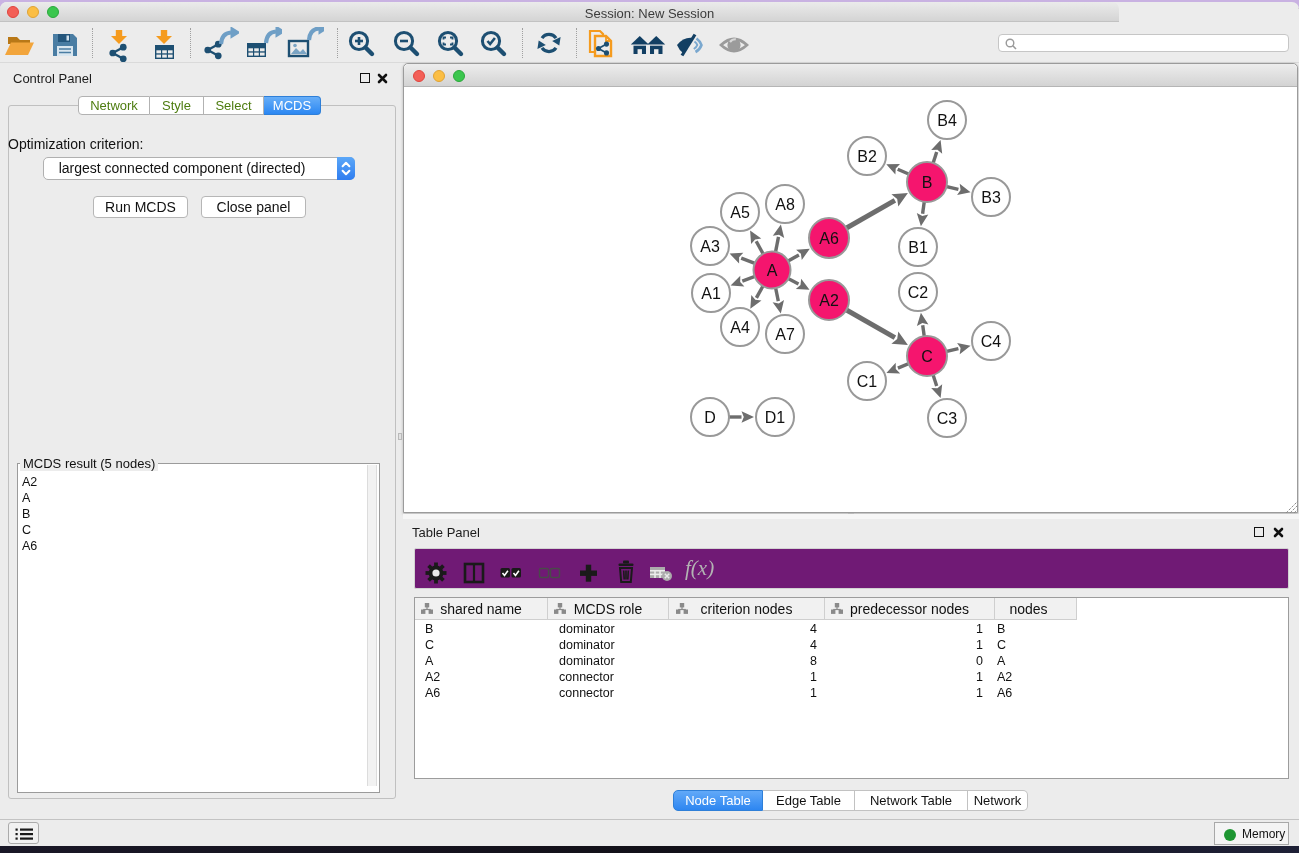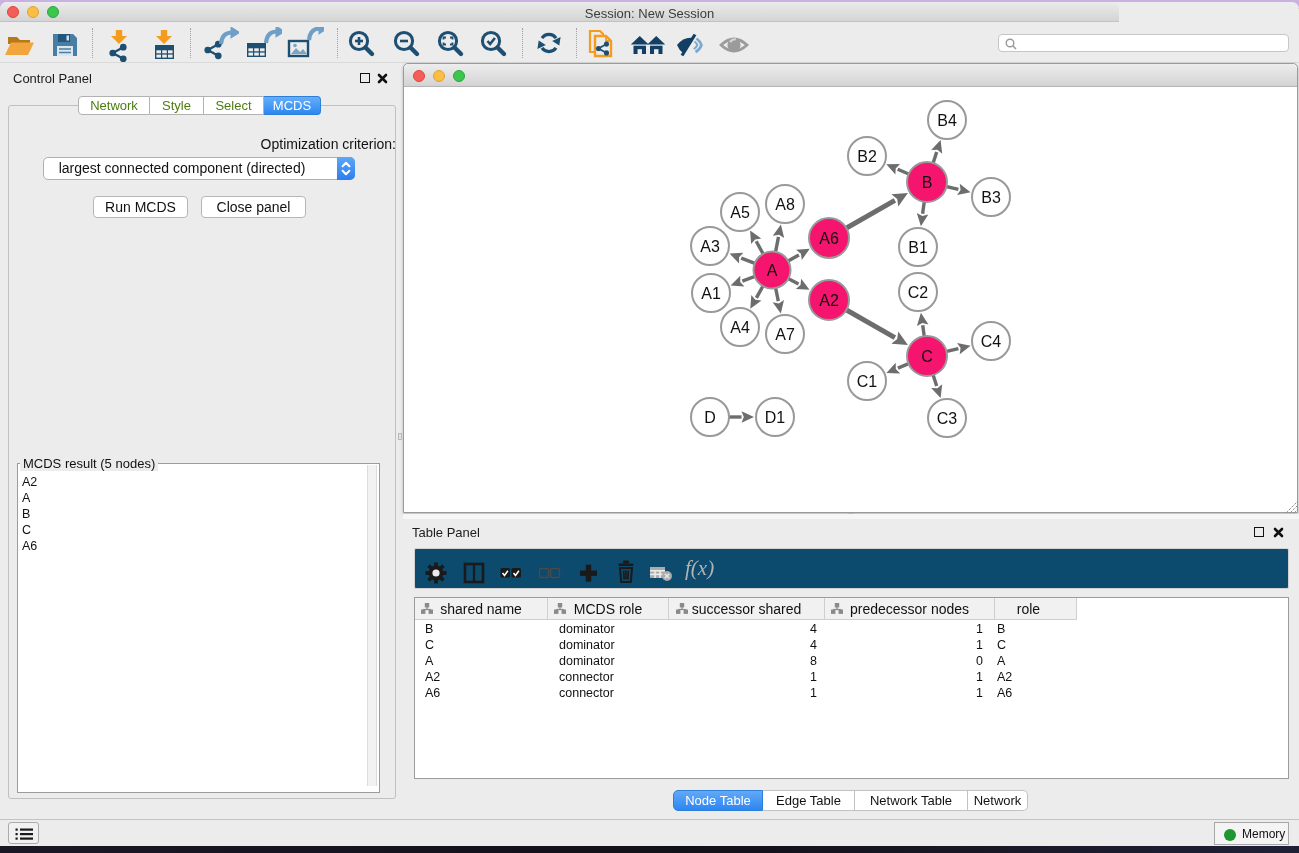--- a/index.html
+++ b/index.html
@@ -17,36 +17,36 @@
 
 #cp-title{position:absolute;left:13px;top:71px;font-size:13px;color:#1c1c1c;}
 .winbtn-sq{position:absolute;width:10px;height:10px;border:1.6px solid #111;}
 .winbtn-x{position:absolute;font-size:13px;font-weight:bold;color:#111;line-height:11px;}
 #cp-box{position:absolute;left:8px;top:105px;width:388px;height:694px;border:1px solid #c0c0c0;border-radius:3px;background:#ececec;}
 #cp-tabs{position:absolute;left:78px;top:96px;height:19px;display:flex;z-index:3;}
 .tab{height:19px;border:1px solid #b2b2b2;border-left:none;background:#fff;font-size:13px;color:#4d7c0f;text-align:center;line-height:17px;}
 .tab.first{border-left:1px solid #b2b2b2;border-radius:4px 0 0 4px;}
 .tab.last{border-radius:0 4px 4px 0;}
 .tab.sel{background:linear-gradient(#67aef8,#2b87f2);color:#fff;border-color:#2e7fd8;}
-#opt-label{position:absolute;left:8px;top:136px;width:388px;text-align:right;font-size:14px;color:#111;}
+#opt-label{position:absolute;left:8px;top:136px;width:388px;text-align:left;font-size:14px;color:#111;}
 #dropdown{position:absolute;left:43px;top:157px;width:312px;height:23px;background:#fff;border:1px solid #b0b0b0;border-radius:5px;font-size:14px;color:#111;text-align:center;line-height:21px;padding-right:34px;}
 #dd-btn{position:absolute;right:-1px;top:-1px;width:18px;height:23px;border-radius:0 5px 5px 0;background:linear-gradient(#5ba7f8 0%,#2f7df0 100%);}
 .btn{position:absolute;height:22px;background:#fff;border:1px solid #b6b6b6;border-radius:4px;font-size:14px;color:#111;text-align:center;line-height:20px;}
 #mcds-box{position:absolute;left:17px;top:463px;width:363px;height:330px;border:1px solid #9b9b9b;background:#fff;}
 #mcds-legend{position:absolute;left:20px;top:456px;font-size:13px;color:#111;background:#ececec;padding:0 3px;z-index:2;}
 #mcds-list{position:absolute;left:22px;top:474px;font-size:12.5px;color:#111;line-height:16px;}
 #mcds-scroll{position:absolute;right:2px;top:1px;width:10px;height:321px;background:#f2f2f2;border-left:1px solid #dcdcdc;border-right:1px solid #dcdcdc;}
 
 #netwin{position:absolute;left:403px;top:63px;width:895px;height:450px;background:#fff;border:1px solid #9b9b9b;border-radius:5px 5px 0 0;box-shadow:0 1px 3px rgba(0,0,0,0.25);}
 #net-titlebar{position:absolute;left:0;top:0;width:893px;height:23px;background:linear-gradient(#ededed,#d3d3d3);border-radius:5px 5px 0 0;border-bottom:1px solid #b5b5b5;}
 .tl2{position:absolute;width:12px;height:12px;border-radius:50%;top:6px;}
 #net-title{position:absolute;top:5px;left:0;width:893px;text-align:center;font-size:13px;color:#2b2b2b;}
 
 #tp-title{position:absolute;left:412px;top:525px;font-size:13px;color:#1c1c1c;}
-#tp-toolbar{position:absolute;left:414px;top:548px;width:875px;height:41px;background:#0c4a6e;border:1px solid #d2d2d2;border-radius:2px;}
+#tp-toolbar{position:absolute;left:414px;top:548px;width:875px;height:41px;background:#701a75;border:1px solid #d2d2d2;border-radius:2px;}
 #tp-table{position:absolute;left:414px;top:597px;width:875px;height:182px;background:#fff;border:1px solid #9c9c9c;}
 #tp-header{position:absolute;left:0;top:0;width:662px;height:22px;background:#f1f1f1;border-bottom:1px solid #cfcfcf;font-size:14px;color:#111;}
 .hcol{position:absolute;top:0;height:22px;border-right:1px solid #cfcfcf;text-align:center;line-height:22px;}
 .trow{position:absolute;font-size:12.5px;color:#111;height:16px;line-height:16px;}
 #tp-tabs{position:absolute;left:673px;top:790px;height:21px;display:flex;}
 .btab{height:21px;border:1px solid #c2c2c2;border-left:none;background:#fff;font-size:13px;color:#111;text-align:center;line-height:19px;}
 .btab.first{border-left:1px solid #c2c2c2;border-radius:5px 0 0 5px;}
 .btab.last{border-radius:0 5px 5px 0;}
 .btab.sel{background:linear-gradient(#62a9f8 0%,#2d86f1 100%);color:#fff;border-color:#2e7fd8;}
 
@@ -358,23 +358,23 @@
       <line x1="235" y1="25.375" x2="250" y2="25.375" stroke="#ececec" stroke-width="1.6"></line>
       <circle cx="252" cy="27" r="5" fill="#ababab"></circle>
       <path d="M249.8,24.8 l4.4,4.4 M254.2,24.8 l-4.4,4.4" stroke="#e9e9e9" stroke-width="1.5"></path>
     </svg>
     <div class="abs" style="left:270px;top:7px;width:60px;font-family:'Liberation Serif',serif;font-style:italic;font-size:21px;color:#b3b3b3;">f(x)</div>
   </div>
 <div id="tp-table">
   <div id="tp-header">
     <div class="hcol" style="left:0;width:133px;">shared name</div>
     <div class="hcol" style="left:133px;width:121px;">MCDS role</div>
-    <div class="hcol" style="left:254px;width:156px;">successor shared</div>
+    <div class="hcol" style="left:254px;width:156px;">criterion nodes</div>
     <div class="hcol" style="left:410px;width:170px;">predecessor nodes</div>
-    <div class="hcol" style="left:580px;width:82px;text-indent:-14px;">role</div>
+    <div class="hcol" style="left:580px;width:82px;text-indent:-14px;">nodes</div>
     <svg class="abs" style="left:0;top:0" width="662" height="22" viewBox="0 0 662 22">
         <rect x="9.8" y="5" width="4.4" height="4.4" fill="#8a8a8a"></rect>
         <line x1="12" y1="9" x2="12" y2="11.5" stroke="#8a8a8a" stroke-width="1.2"></line>
         <line x1="8.2" y1="11.5" x2="15.8" y2="11.5" stroke="#8a8a8a" stroke-width="1.2"></line>
         <rect x="6" y="11.5" width="4.4" height="4.4" fill="#8a8a8a"></rect>
         <rect x="13.6" y="11.5" width="4.4" height="4.4" fill="#8a8a8a"></rect>
         <rect x="142.8" y="5" width="4.4" height="4.4" fill="#8a8a8a"></rect>
         <line x1="145" y1="9" x2="145" y2="11.5" stroke="#8a8a8a" stroke-width="1.2"></line>
         <line x1="141.2" y1="11.5" x2="148.8" y2="11.5" stroke="#8a8a8a" stroke-width="1.2"></line>
         <rect x="139" y="11.5" width="4.4" height="4.4" fill="#8a8a8a"></rect>

